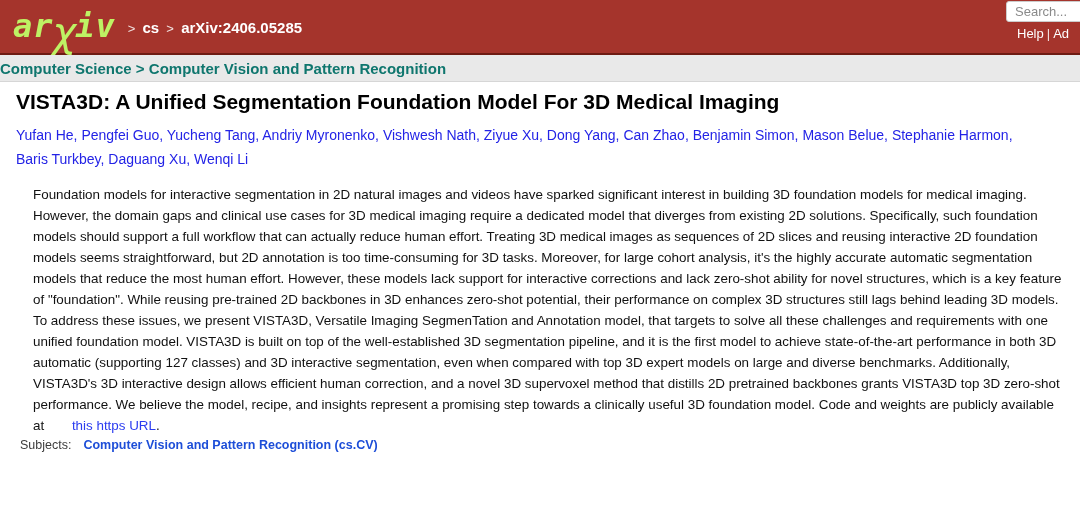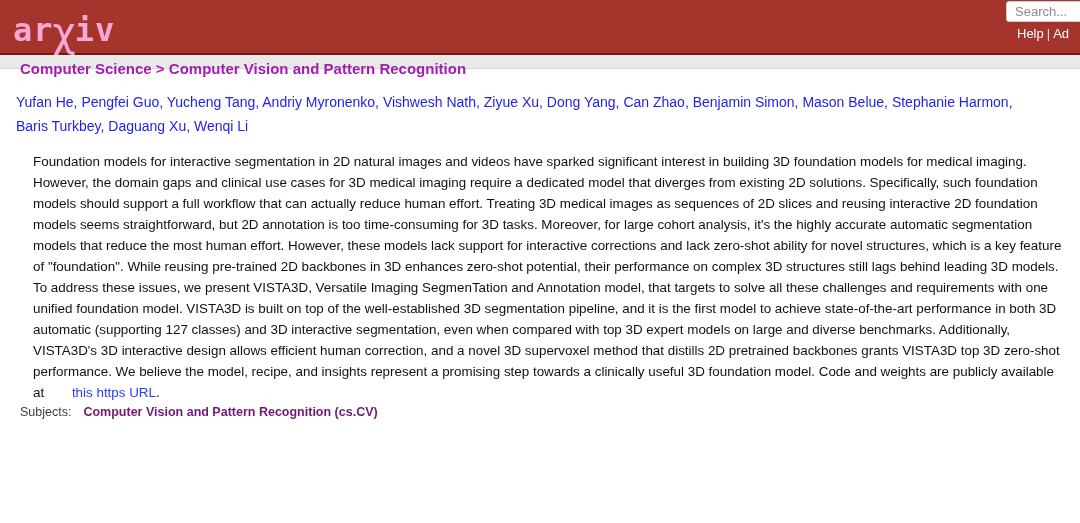--- a/index.html
+++ b/index.html
@@ -22,25 +22,26 @@
   .logo-row {
     position: absolute;
     left: 13px; top: 6px;
     display: flex;
     align-items: baseline;
     color: #fff;
     cursor: pointer;
   }
   .logo {
     display: flex;
-    align-items: flex-end;
+    align-items: center;
     font-family: "DejaVu Sans Mono", monospace;
     font-weight: bold;
-    color: #f9a8d4;
+    color: #bef264;
     line-height: 1;
+    font-style: italic;
   }
   .logo .logo-part { font-size: 32px; letter-spacing: 1px; }
   .logo .logo-chi {
     font-family: "DejaVu Sans", sans-serif;
     font-size: 40px;
     font-weight: normal;
     position: relative;
     top: 6px;
     margin: 0 -1px;
   }
@@ -74,28 +75,27 @@
     left: 1017px; top: 26px;
     font-size: 13px;
     color: var(--banner_text, #f6e2de);
     white-space: nowrap;
   }
   .help-nav a { color: #ffffff; text-decoration: none; cursor: pointer; }
   .help-nav .nav-sep { padding: 0 3px; }
 
   
   .subject-bar {
-    height: 14px;
+    height: 27px;
     line-height: 27px;
     background: var(--subject_bg, #e9e9e9);
     border-bottom: 1px solid #d6d6d6;
-    padding-left: 20px;
     font-size: 15px;
     font-weight: bold;
-    color: #a21caf;
+    color: #0f766e;
   }
 
   
   .main { padding: 0 16px; }
 
   .submission {
     margin-top: 7px;
     font-style: italic;
     font-size: 12.5px;
     line-height: 14px;
@@ -109,21 +109,21 @@
 
   h1.title {
     margin: 7px 0 0 0;
     font-size: 21px;
     line-height: 25px;
     font-weight: bold;
     color: #000;
   }
 
   .authors {
-    margin-top: 21px;
+    margin-top: 9px;
     max-width: 1005px;
     font-size: 14px;
     line-height: 24px;
     color: var(--author_blue, #2323e6);
   }
   .author-link {
     color: var(--author_blue, #2323e6);
     text-decoration: none;
     cursor: pointer;
   }
@@ -149,21 +149,21 @@
   }
   .meta table { border-collapse: collapse; }
   .meta td { vertical-align: top; padding: 0; }
   .meta td.lbl {
     color: #3c3c3c;
     padding-left: 4px;
     padding-right: 12px;
     white-space: nowrap;
   }
   .meta .row-gap td { padding-top: 3px; }
-  .subjects-value { font-weight: bold; color: #701a75; }
+  .subjects-value { font-weight: bold; color: #1d4ed8; }
   .cite-link {
     color: var(--cite_purple, #7e4bc8);
     text-decoration: none;
     cursor: pointer;
   }
   .version-link {
     color: var(--v3_blue, #3d3ded);
     text-decoration: none;
     cursor: pointer;
   }
@@ -172,34 +172,41 @@
 </head>
 <body>
 
 <div class="banner">
   <div class="logo-row">
     <span class="logo">
       <span class="logo-part">ar</span>
         <span class="logo-chi">χ</span>
         <span class="logo-part">iv</span>
     </span>
+    <span class="crumbs">
+      <span class="sep">&gt;</span>
+      <a class="crumb-link">cs</a>
+      <span class="sep">&gt;</span>
+      <a class="crumb-link">arXiv:2406.05285</a>
+    </span>
   </div>
   <input class="search-box" type="text" placeholder="Search..." style="">
   <div class="help-nav">
     <a>Help</a><span class="nav-sep">|</span><a>Ad</a>
   </div>
 </div>
 
 <div class="subject-bar">
   <span>Computer Science &gt; Computer Vision and Pattern Recognition</span>
 </div>
 
 <div class="main">
 
 
+  <h1 class="title">VISTA3D: A Unified Segmentation Foundation Model For 3D Medical Imaging</h1>
 
   <div class="authors"><a class="author-link">Yufan He</a>, <a class="author-link">Pengfei Guo</a>, <a class="author-link">Yucheng Tang</a>, <a class="author-link">Andriy Myronenko</a>, <a class="author-link">Vishwesh Nath</a>, <a class="author-link">Ziyue Xu</a>, <a class="author-link">Dong Yang</a>, <a class="author-link">Can Zhao</a>, <a class="author-link">Benjamin Simon</a>, <a class="author-link">Mason Belue</a>, <a class="author-link">Stephanie Harmon</a>, <a class="author-link">Baris Turkbey</a>, <a class="author-link">Daguang Xu</a>, <a class="author-link">Wenqi Li</a></div>
 
   <div class="abstract">
     <span>Foundation models for interactive segmentation in 2D natural images and videos have sparked significant interest in building 3D foundation models for medical imaging. However, the domain gaps and clinical use cases for 3D medical imaging require a dedicated model that diverges from existing 2D solutions. Specifically, such foundation models should support a full workflow that can actually reduce human effort. Treating 3D medical images as sequences of 2D slices and reusing interactive 2D foundation models seems straightforward, but 2D annotation is too time-consuming for 3D tasks. Moreover, for large cohort analysis, it's the highly accurate automatic segmentation models that reduce the most human effort. However, these models lack support for interactive corrections and lack zero-shot ability for novel structures, which is a key feature of "foundation". While reusing pre-trained 2D backbones in 3D enhances zero-shot potential, their performance on complex 3D structures still lags behind leading 3D models. To address these issues, we present VISTA3D, Versatile Imaging SegmenTation and Annotation model, that targets to solve all these challenges and requirements with one unified foundation model. VISTA3D is built on top of the well-established 3D segmentation pipeline, and it is the first model to achieve state-of-the-art performance in both 3D automatic (supporting 127 classes) and 3D interactive segmentation, even when compared with top 3D expert models on large and diverse benchmarks. Additionally, VISTA3D's 3D interactive design allows efficient human correction, and a novel 3D supervoxel method that distills 2D pretrained backbones grants VISTA3D top 3D zero-shot performance. We believe the model, recipe, and insights represent a promising step towards a clinically useful 3D foundation model. Code and weights are publicly available at </span><a>this https URL</a><span>.</span>
   </div>
 
   <div class="meta">
     <table>
       <tbody>

